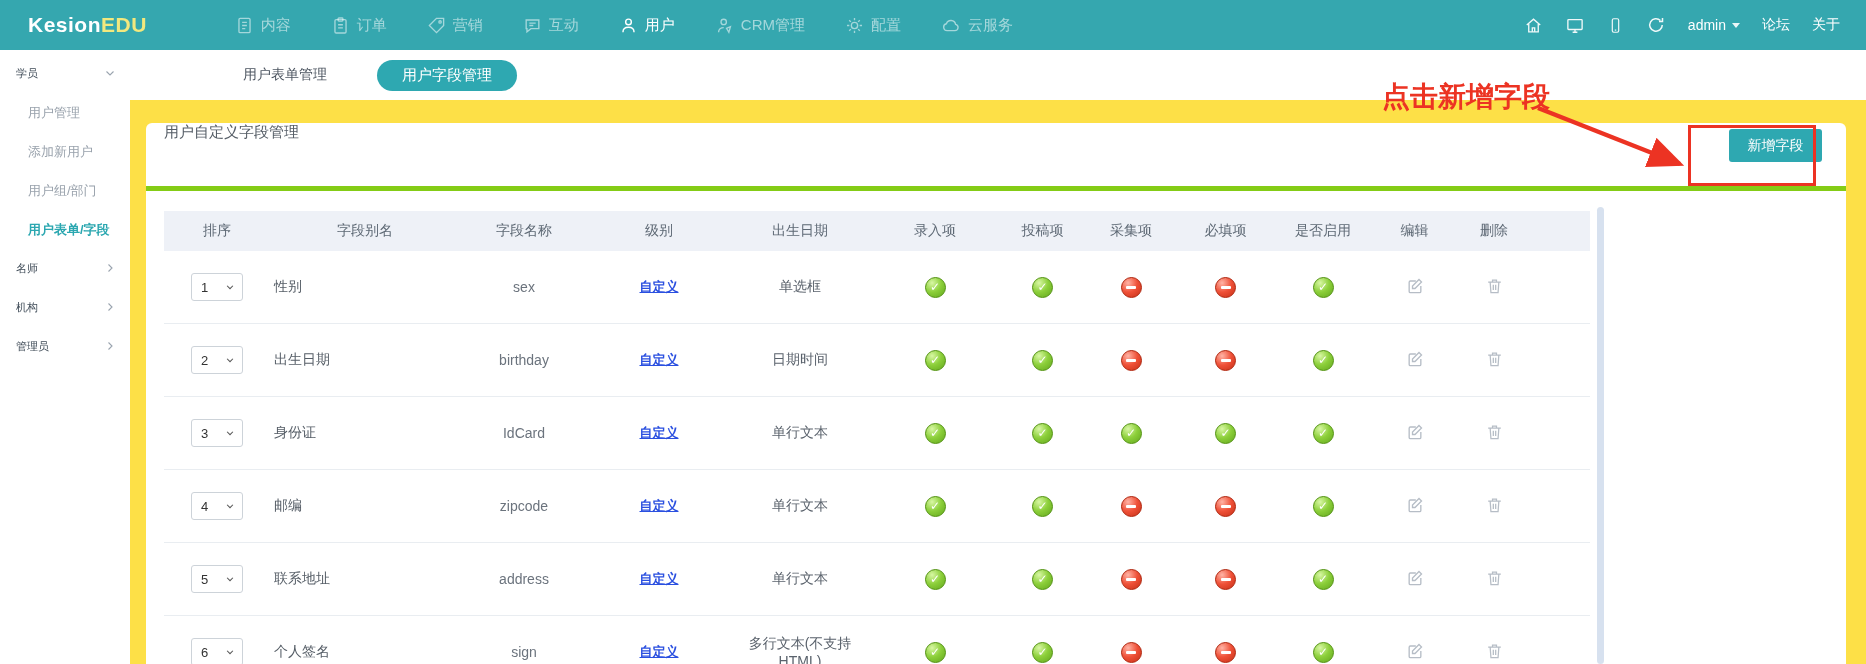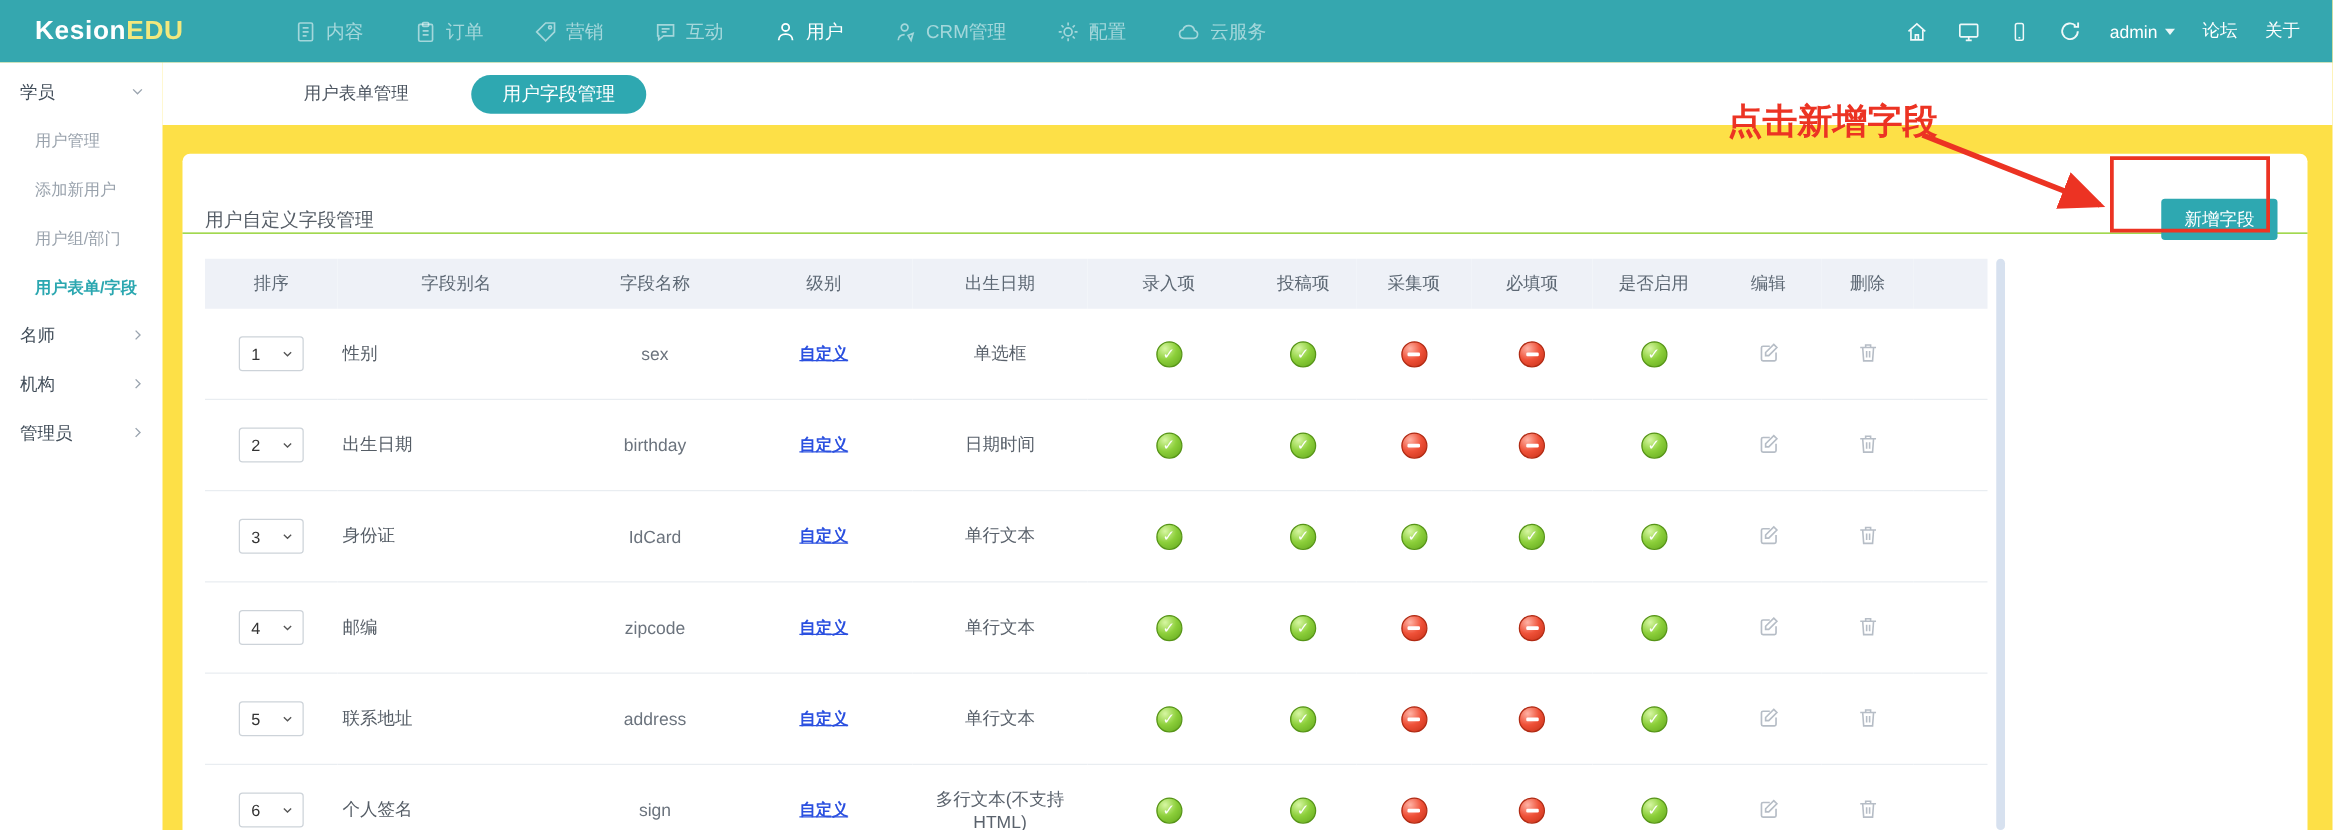--- a/index.html
+++ b/index.html
@@ -14,33 +14,33 @@
   .topnav .nav-item{display:flex;align-items:center;gap:7px;color:rgba(255,255,255,.55);font-size:15px;cursor:pointer;white-space:nowrap;}
   .topnav .nav-item.active{color:#fff;}
   .topnav svg,.top-right svg{display:block;}
   .top-right{margin-left:auto;display:flex;align-items:center;gap:22px;padding-right:26px;color:rgba(255,255,255,.92);}
   .top-right .txt{font-size:14px;color:#fff;cursor:pointer;white-space:nowrap;}
   .admin-dd{display:flex;align-items:center;gap:6px;cursor:pointer;}
   .caret{width:0;height:0;border-left:4px solid transparent;border-right:4px solid transparent;border-top:5px solid rgba(255,255,255,.9);}
 
   
   .sidebar{position:absolute;left:0;top:50px;width:130px;height:614px;background:#fff;padding-top:4px;box-sizing:border-box;}
-  .side-item{height:39px;display:flex;align-items:center;justify-content:space-between;padding:0 14px 0 16px;font-size:14px;color:#414d59;cursor:pointer;}
+  .side-item{height:39px;display:flex;align-items:center;justify-content:space-between;padding:0 14px 0 16px;font-size:11px;color:#414d59;cursor:pointer;}
   .side-sub{height:39px;display:flex;align-items:center;padding-left:28px;font-size:13px;color:#99a2ac;cursor:pointer;}
   .side-sub.active{color:#2ba7b0;font-weight:bold;}
   .side-item svg{stroke:#9aa4af;}
 
   
   .tabstrip{position:absolute;left:130px;top:50px;width:1736px;height:50px;background:#fff;display:flex;align-items:center;}
   .tab-plain{margin-left:113px;font-size:14px;color:#4c5560;cursor:pointer;white-space:nowrap;}
   .tab-pill{margin-left:50px;background:#2ea8b1;color:#fff;font-size:15px;padding:6px 25px;border-radius:16px;cursor:pointer;white-space:nowrap;}
 
   
   .card{position:absolute;left:146px;top:123px;width:1700px;height:541px;background:#fff;border-radius:6px 6px 0 0;}
-  .card-head{height:63px;display:flex;align-items:flex-end;padding:0 24px 0 18px;border-bottom:1px solid #84cc16;}
+  .card-head{height:63px;display:flex;align-items:flex-start;padding:0 24px 0 18px;border-bottom:5px solid #84cc16;}
   .card-title{font-size:15px;color:#555d66;}
   .add-btn{margin-left:auto;position:relative;top:6px;width:93px;height:33px;background:#2ea8b1;color:#fff;font-size:14px;border:none;border-radius:3px;cursor:pointer;font-family:inherit;}
 
   
   .table-wrap{padding:20px 0 0 18px;}
   table{border-collapse:collapse;table-layout:fixed;width:1426px;}
   col.c1{width:106px}col.c2{width:190px}col.c3{width:128px}col.c4{width:142px}col.c5{width:140px}
   col.c6{width:130px}col.c7{width:85px}col.c8{width:92px}col.c9{width:97px}col.c10{width:98px}
   col.c11{width:85px}col.c12{width:74px}col.c13{width:59px}
   thead th{height:38px;background:#eef1f7;font-weight:normal;font-size:14px;color:#5d6874;text-align:center;}

